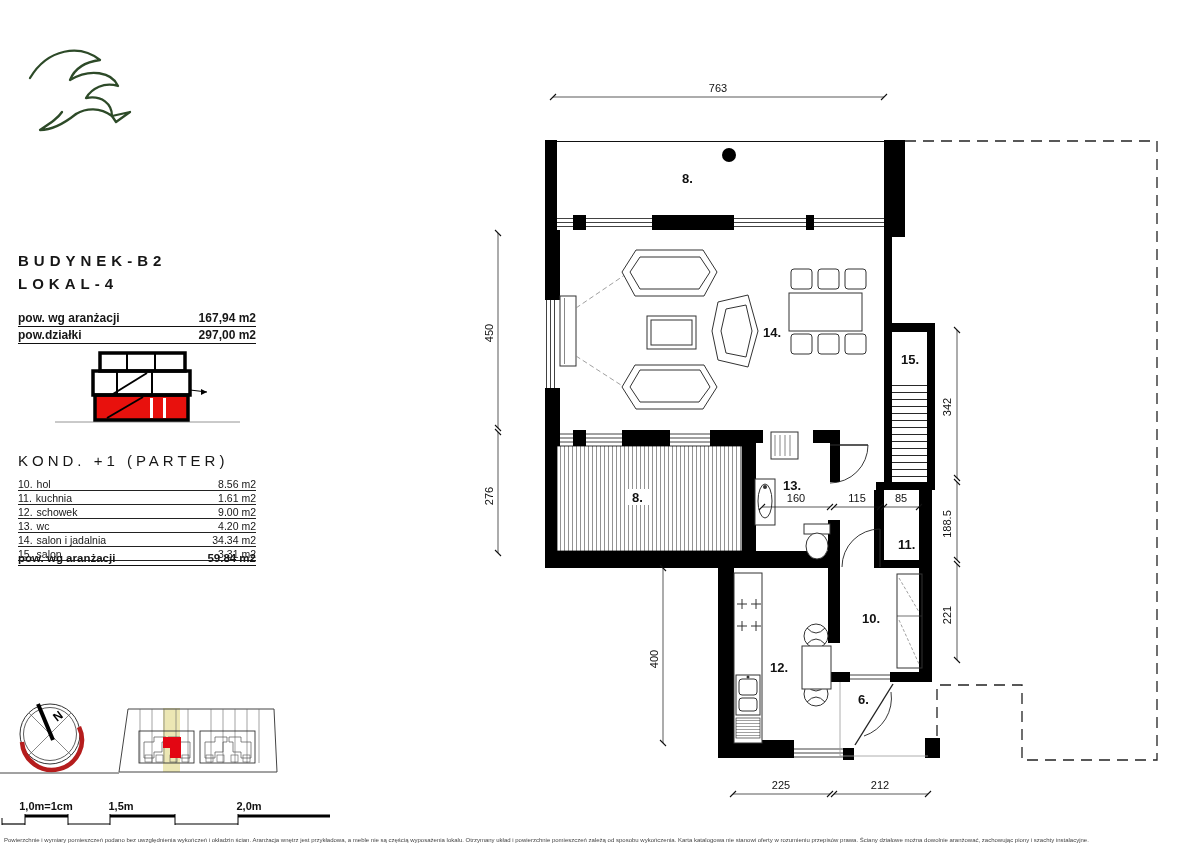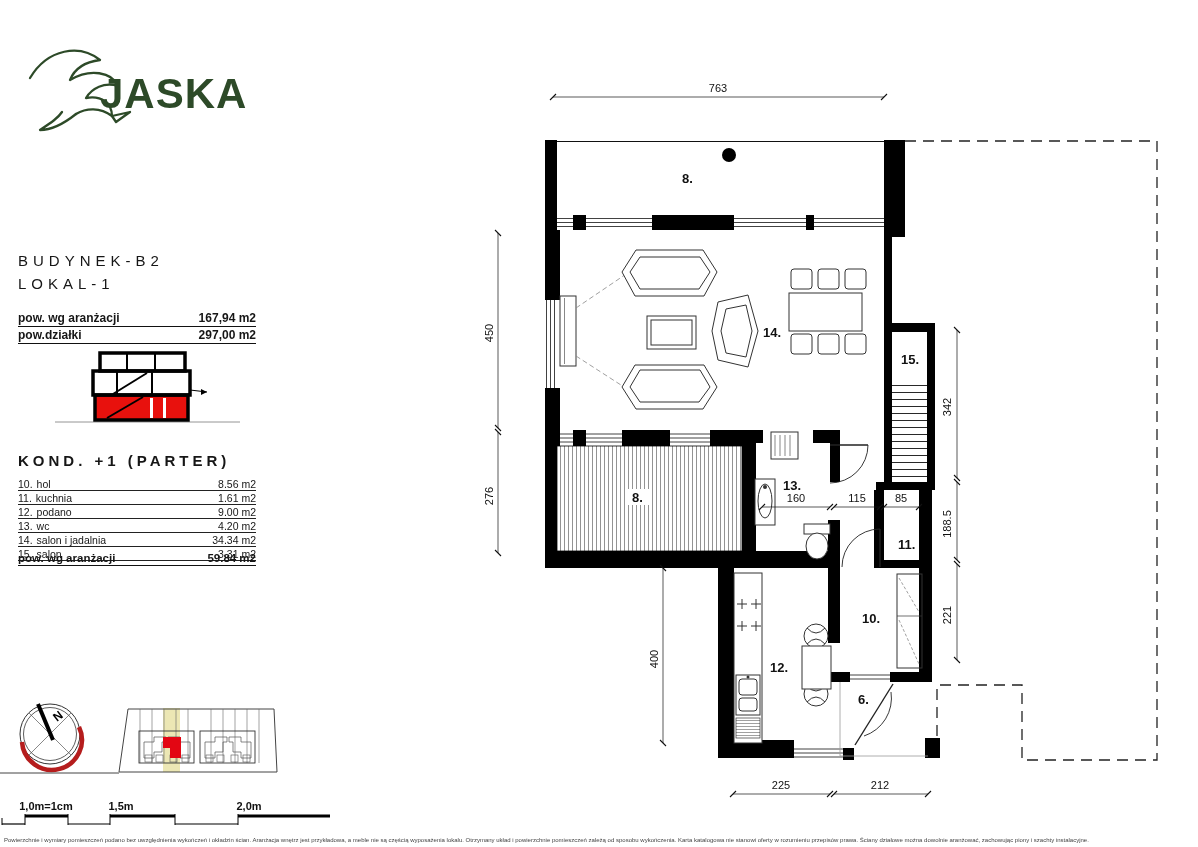--- a/index.html
+++ b/index.html
@@ -4,26 +4,26 @@
 <style>
   html,body{margin:0;padding:0;background:#fff;}
   body{width:1198px;height:847px;position:relative;overflow:hidden;
        font-family:"Liberation Sans",sans-serif;color:#161616;}
   .abs{position:absolute;}
   
   #logo{left:14px;top:22px;width:260px;height:110px;}
   #logo .brand{position:absolute;left:86px;top:48px;font-size:42px;font-weight:700;
                letter-spacing:1px;color:#2d4a28;}
   
-  #bldg{left:18px;top:250px;font-size:15px;font-weight:normal;letter-spacing:5px;line-height:1.5;}
+  #bldg{left:18px;top:250px;font-size:15px;font-weight:bold;letter-spacing:5px;line-height:1.5;}
   #summary{left:18px;top:310px;width:238px;}
   .sumrow{display:flex;justify-content:space-between;border-bottom:1.6px solid #111;
           font-size:12px;font-weight:bold;padding:1px 0;}
   #section-svg{left:55px;top:350px;}
-  #floor-title{left:18px;top:452px;font-size:15px;font-weight:bold;letter-spacing:4px;}
+  #floor-title{left:18px;top:452px;font-size:15px;font-weight:normal;letter-spacing:4px;}
   #rooms{left:18px;top:477px;width:238px;}
   .roomrow{display:flex;justify-content:space-between;border-bottom:1px solid #222;
            font-size:10.5px;padding:0.5px 0;}
   .roomrow .nm{display:flex;gap:4px;}
   #total{left:18px;top:551px;width:238px;display:flex;justify-content:space-between;
          border-bottom:1.6px solid #111;font-size:11.5px;font-weight:bold;padding:1px 0;}
   
   #bl-svg{left:0;top:688px;}
   #disclaimer{left:4px;top:837px;width:1192px;font-size:6px;color:#444;
               white-space:nowrap;overflow:hidden;}
@@ -44,26 +44,25 @@
 <body>
 
 <div class="abs" id="logo">
   <svg width="260" height="110" viewBox="0 0 260 110">
     <g stroke="#2d4a28" stroke-width="2.3" fill="none" stroke-linecap="round" stroke-linejoin="round">
       <path d="M16,56 C34,26 66,22 86,38 C70,40 60,48 56,58 C76,46 98,50 104,64 C90,60 78,66 72,76 C88,73 98,82 98,94 C86,85 72,86 62,92"></path>
       <path d="M98,94 L116,90 L102,100 Z"></path>
       <path d="M62,92 C52,100 40,108 26,108 C38,100 44,96 48,90"></path>
     </g>
   </svg>
-  <span class="brand">JASKA</span>
 </div>
 
 <div class="abs" id="bldg">
   <div>BUDYNEK-B2</div>
-  <div>LOKAL-1</div>
+  <div>LOKAL-4</div>
 </div>
 
 <div class="abs" id="summary">
   <div class="sumrow">
     <span>pow. wg aranżacji</span>
     <span>167,94 m2</span>
   </div>
   <div class="sumrow">
     <span>pow.działki</span>
     <span>297,00 m2</span>
@@ -103,21 +102,21 @@
   <div class="roomrow">
     <span class="nm">
         <span>11.</span>
         <span>kuchnia</span>
       </span>
     <span>1.61 m2</span>
   </div>
   <div class="roomrow">
     <span class="nm">
         <span>12.</span>
-        <span>podano</span>
+        <span>schowek</span>
       </span>
     <span>9.00 m2</span>
   </div>
   <div class="roomrow">
     <span class="nm">
         <span>13.</span>
         <span>wc</span>
       </span>
     <span>4.20 m2</span>
   </div>

